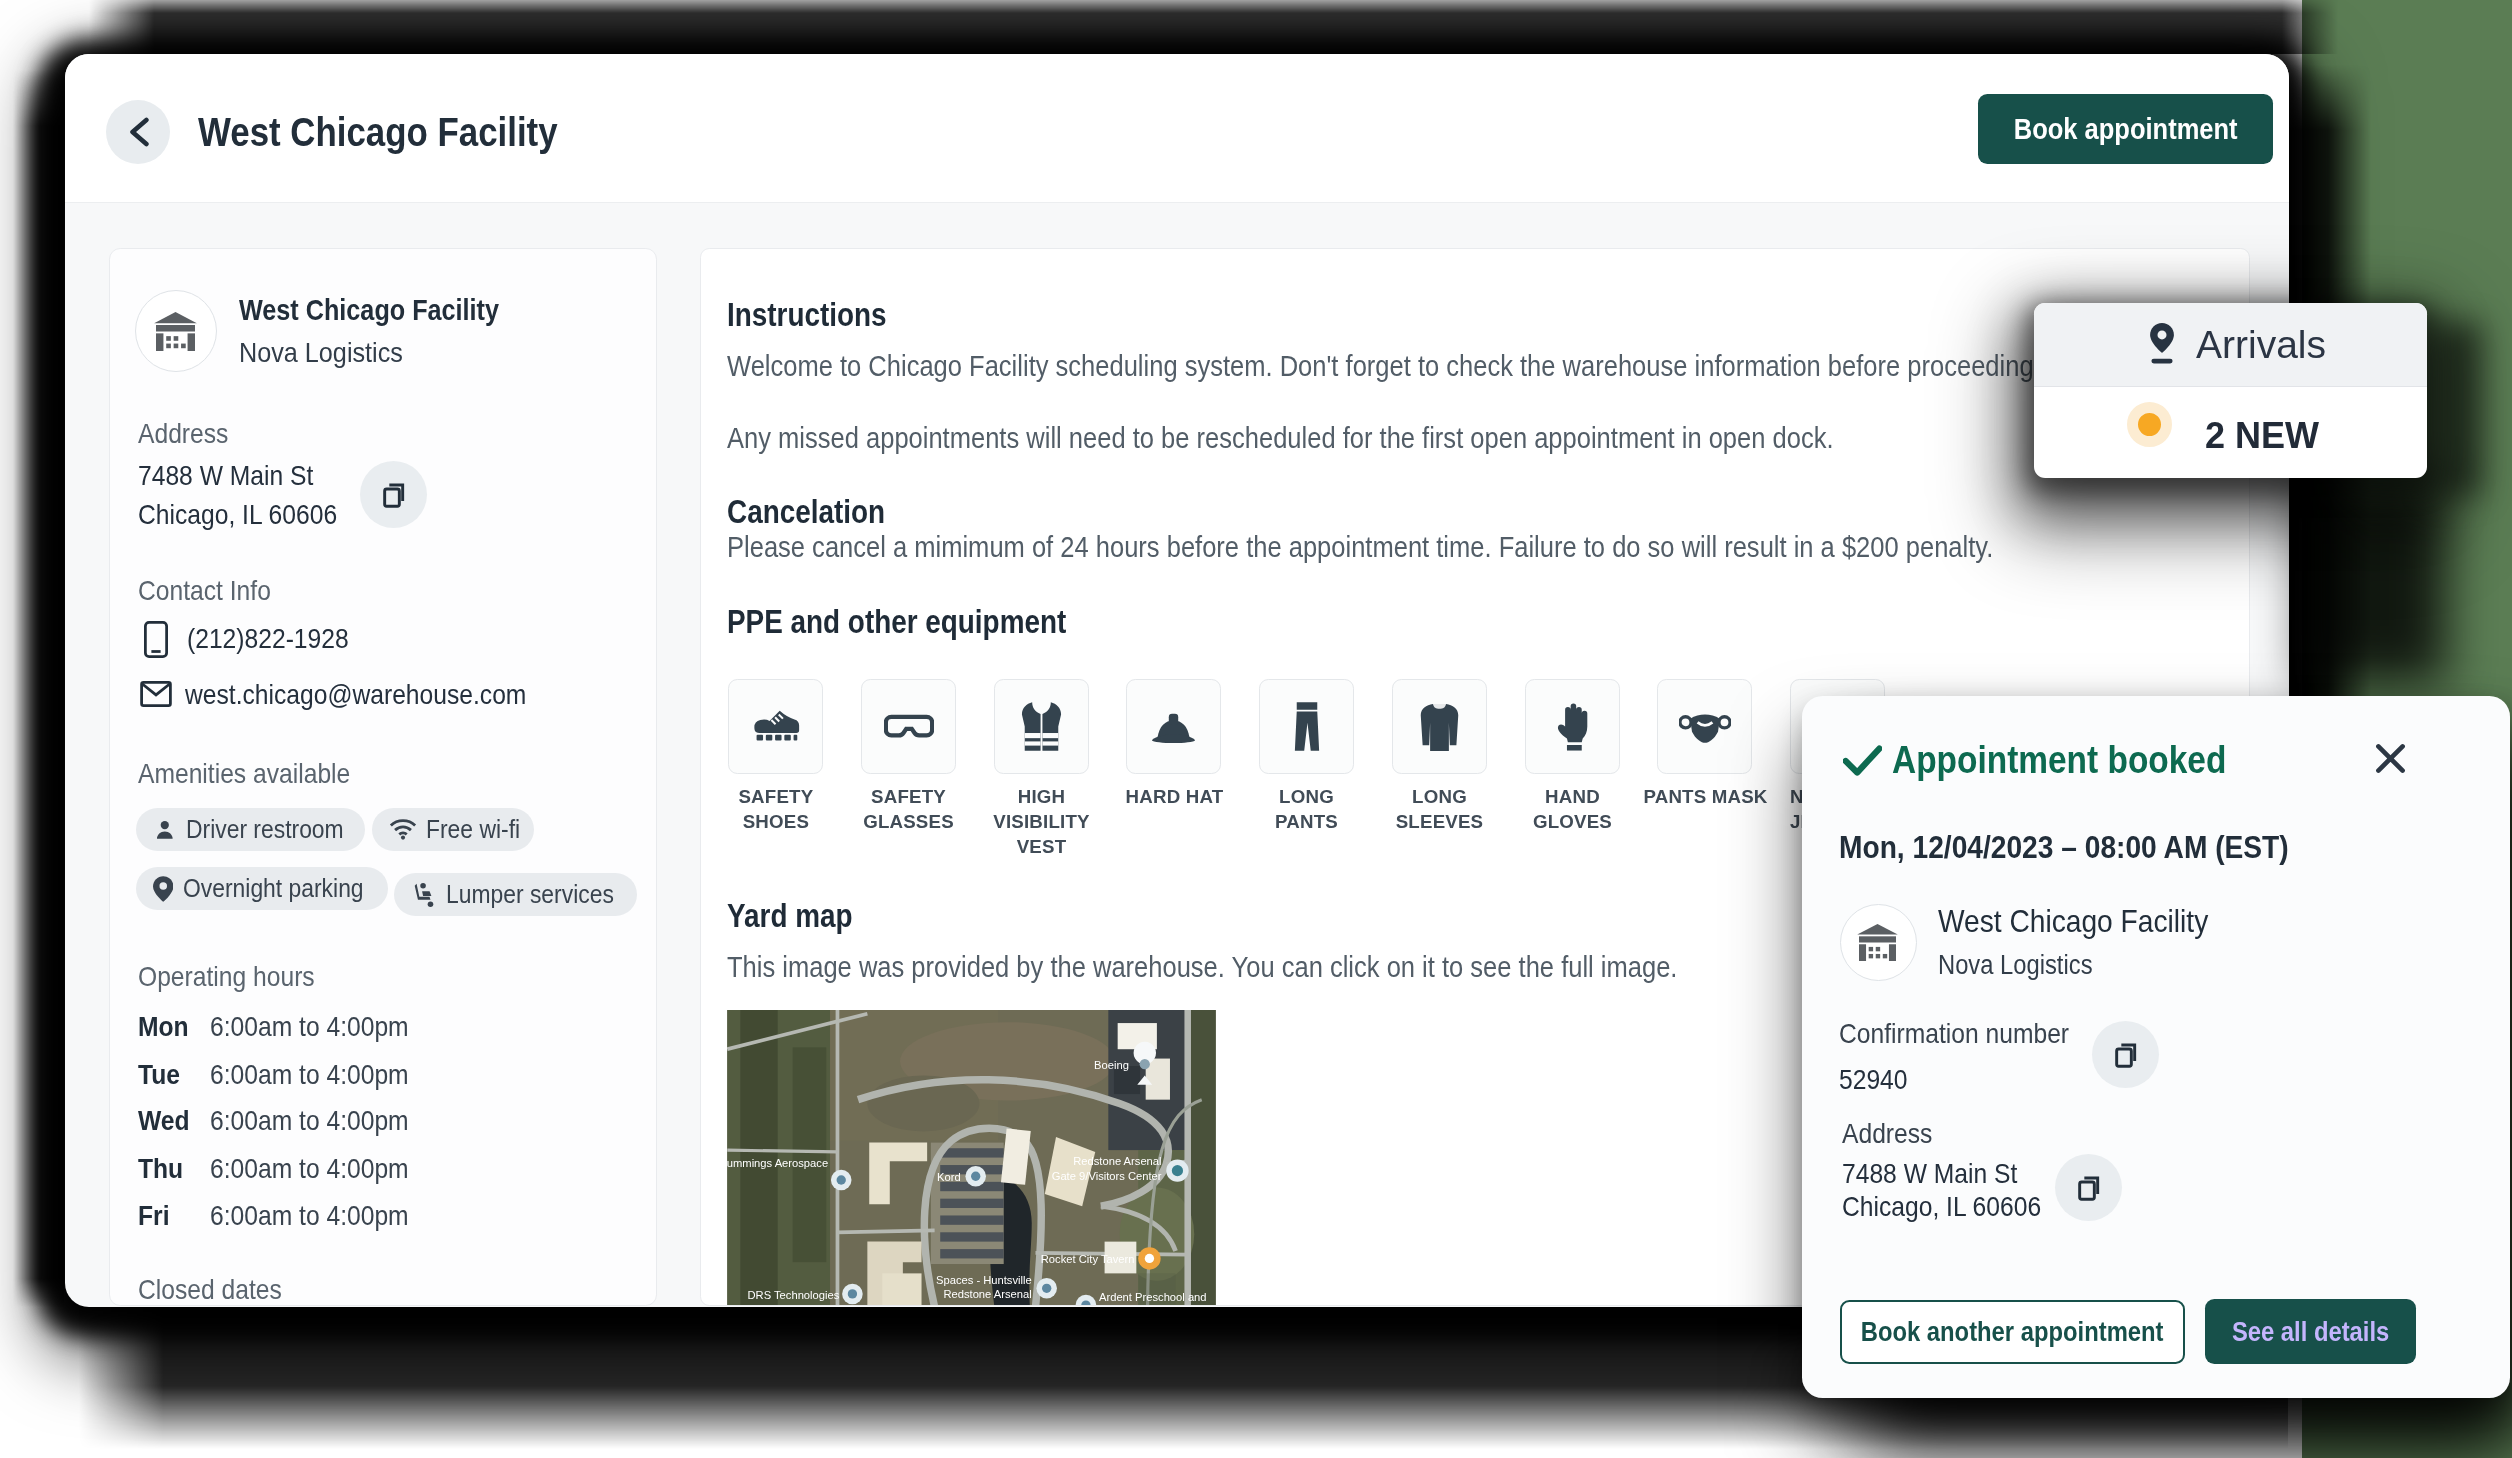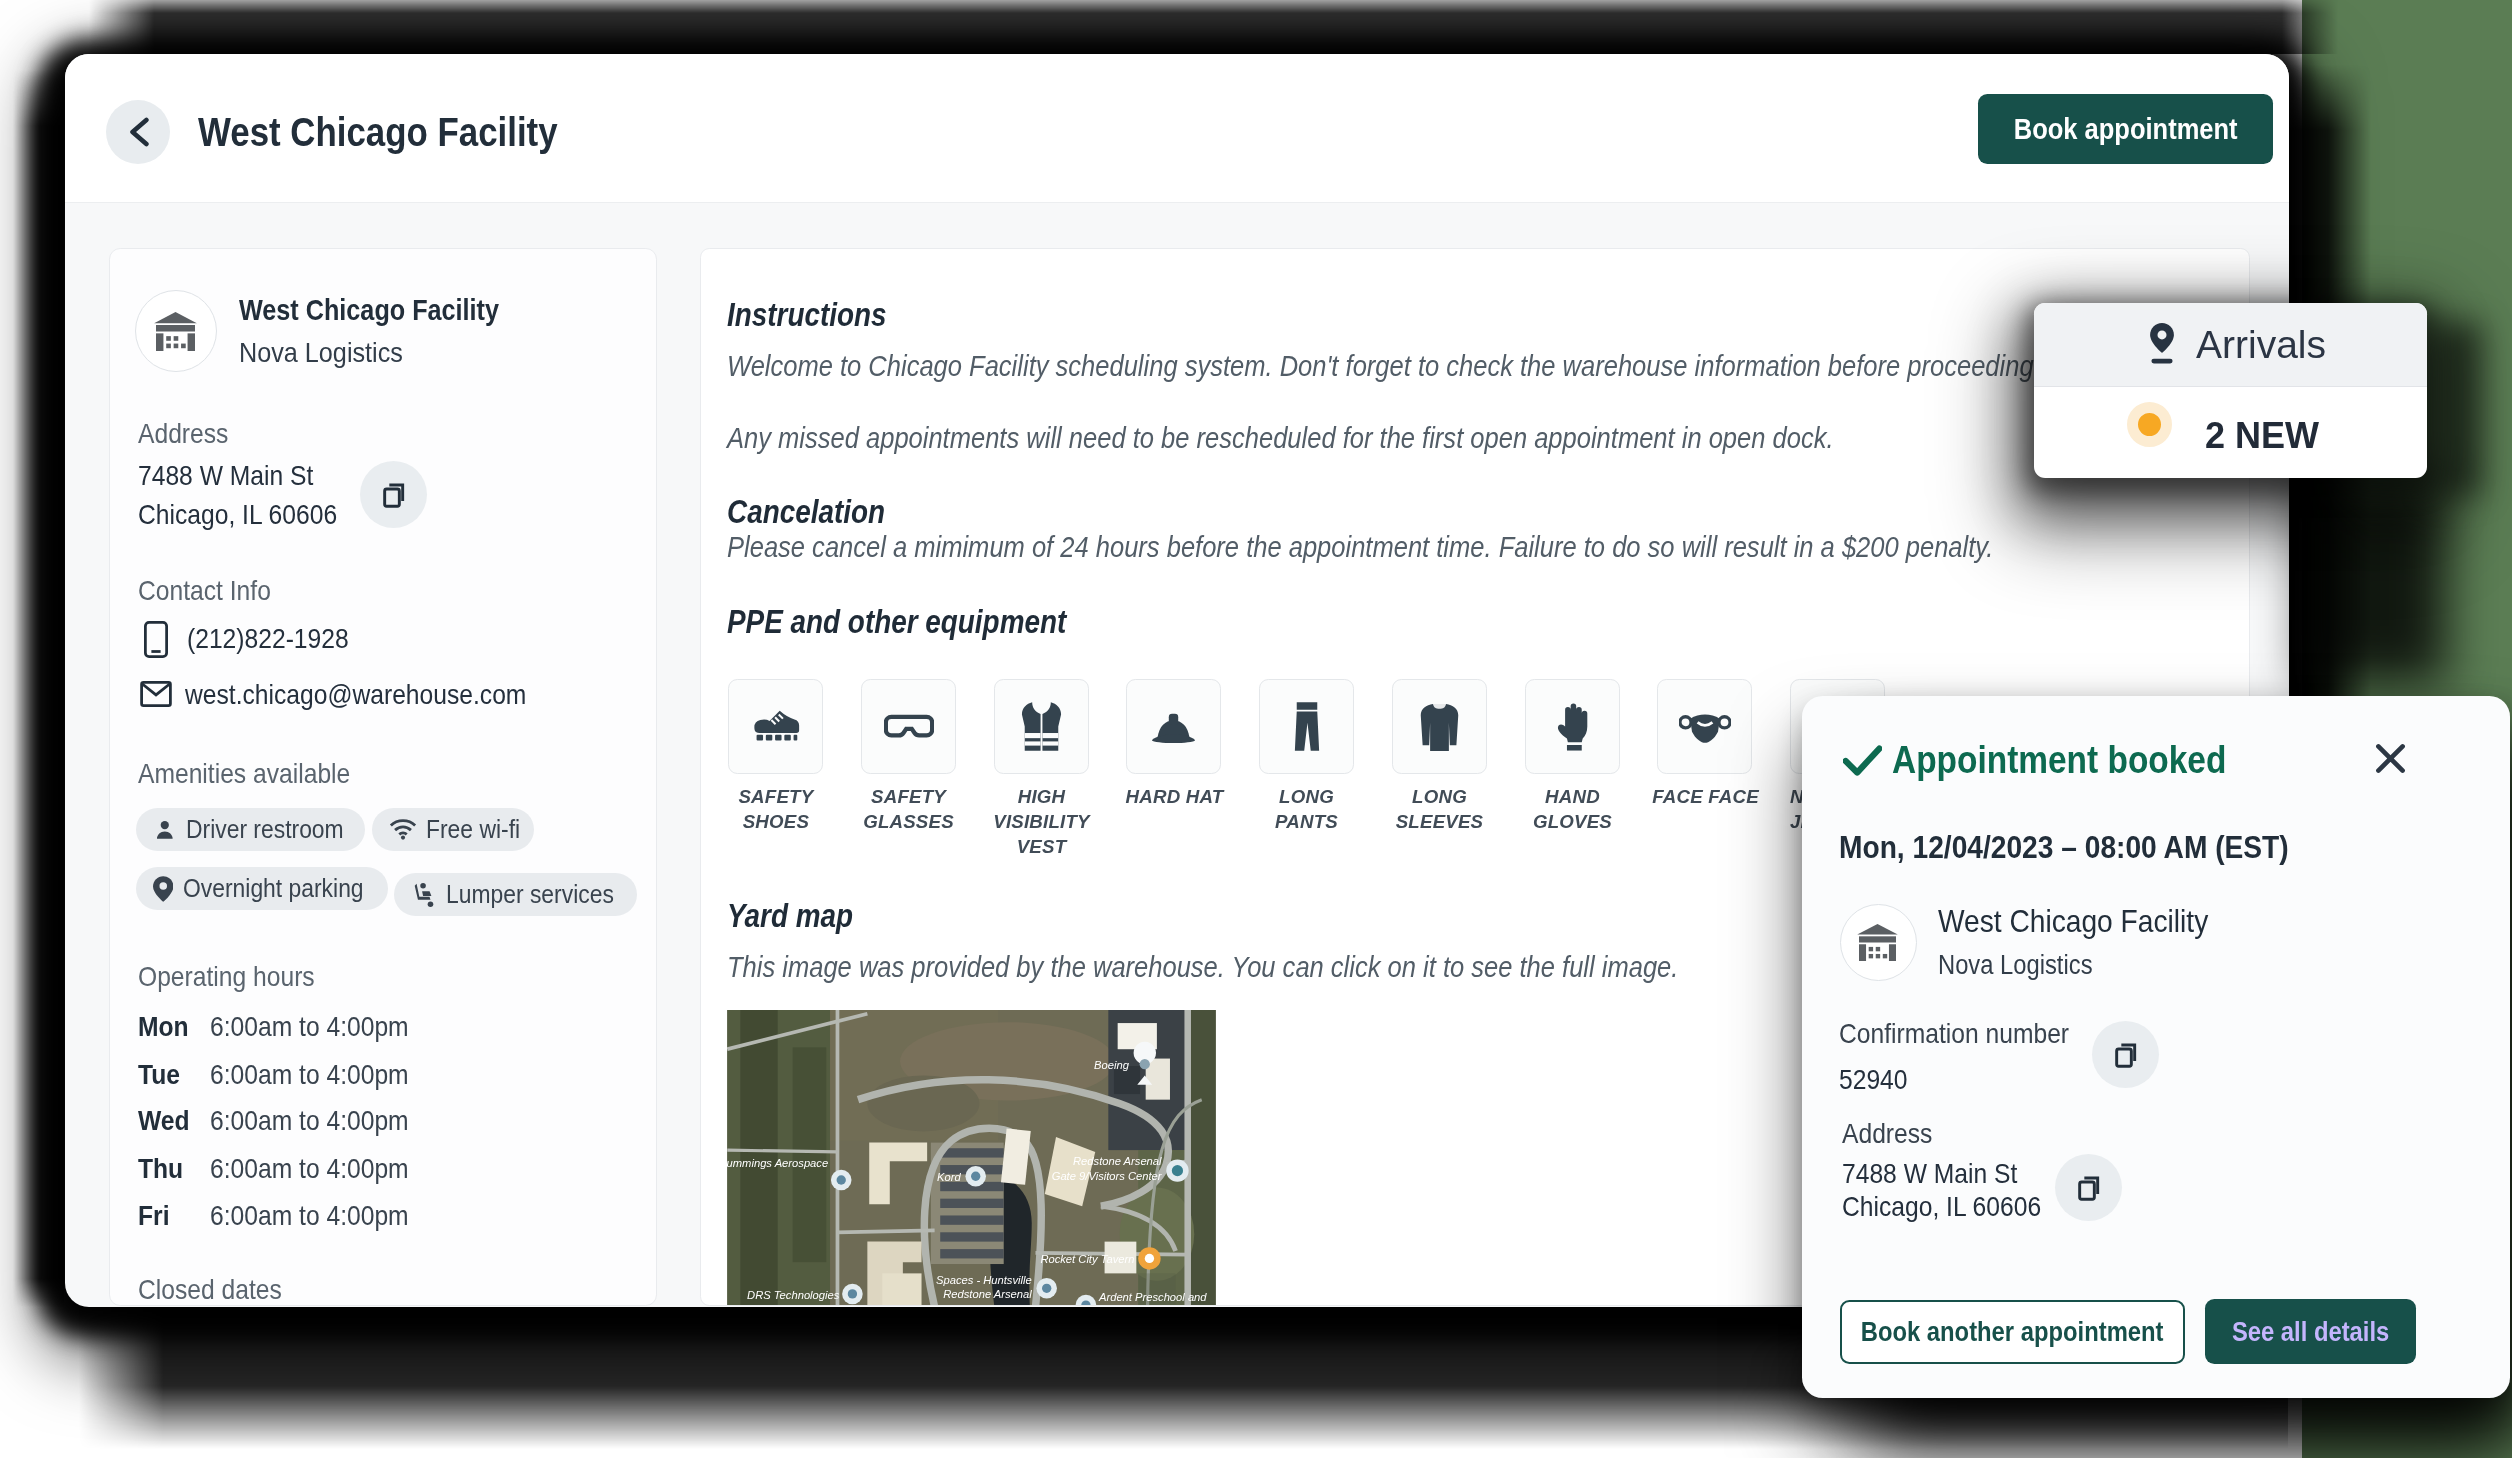--- a/index.html
+++ b/index.html
@@ -30,21 +30,21 @@
   .sb-sub{left:129px;top:104px;font-size:28px;color:#323d49;line-height:0;transform:scaleX(.9);transform-origin:0 50%;white-space:nowrap;}
   .lbl{font-size:28px;color:#5a646e;line-height:0;}
   .val{font-size:28px;color:#242f3c;line-height:0;}
   .copyc{width:67px;height:67px;border-radius:50%;background:#e9edf0;display:flex;align-items:center;justify-content:center;}
   .chip{position:absolute;display:flex;align-items:center;gap:9.3px;height:43px;border-radius:21.5px;
     background:#e8ebee;color:#39434e;font-size:26px;padding:0 0 0 17px;white-space:nowrap;overflow:hidden;}
   .day{font-weight:bold;color:#222e3a;font-size:28px;line-height:0;}
   .tim{font-size:28px;color:#39434e;line-height:0;}
 
   
-  #content{left:635px;top:194px;width:1550px;height:1058px;background:#ffffff;border:1.9px solid #e9ebee;border-radius:9.3px;overflow:hidden;font-style:italic;}
+  #content{left:635px;top:194px;width:1550px;height:1058px;background:#ffffff;border:1.9px solid #e9ebee;border-radius:9.3px;overflow:hidden;}
   .h2{font-size:34px;font-weight:bold;color:#1f2b37;line-height:0;transform:scaleX(.82);transform-origin:0 50%;white-space:nowrap;}
   .para{font-size:29px;color:#525d67;line-height:0;}
   .tile{position:absolute;width:95px;height:95px;background:#fbfcfc;border:1.9px solid #e4e7ea;border-radius:9.3px;
     display:flex;align-items:center;justify-content:center;}
   .tlab{position:absolute;width:133px;text-align:center;font-size:18.7px;font-weight:bold;color:#414c57;line-height:25px;letter-spacing:0.2px;}
 
   
   #arr{left:2034px;top:303px;width:393px;height:175px;background:#ffffff;border-radius:11.2px;
     box-shadow:0 7.5px 22.4px 7.5px rgba(0,0,0,0.42), 0 22.4px 51px 13px rgba(0,0,0,0.45), 0 32px 75px 28px rgba(0,0,0,0.38);}
   #arrhdr{left:0;top:0;width:100%;height:84px;background:#f0f2f4;border-bottom:1.9px solid #e2e4e8;border-radius:11.2px 11.2px 0 0;}
@@ -246,21 +246,21 @@
       </div>
       <div class="tile" style="left:1089px;top:430px;"></div>
 
       <div class="tlab" style="left:8.4px;top:535px;">SAFETY<br>SHOES</div>
       <div class="tlab" style="left:141px;top:535px;">SAFETY<br>GLASSES</div>
       <div class="tlab" style="left:274px;top:535px;">HIGH<br>VISIBILITY<br>VEST</div>
       <div class="tlab" style="left:407px;top:535px;">HARD HAT</div>
       <div class="tlab" style="left:539px;top:535px;">LONG<br>PANTS</div>
       <div class="tlab" style="left:672px;top:535px;">LONG<br>SLEEVES</div>
       <div class="tlab" style="left:805px;top:535px;">HAND<br>GLOVES</div>
-      <div class="tlab" style="left:938px;top:535px;">FACE FACE</div>
+      <div class="tlab" style="left:938px;top:535px;">PANTS MASK</div>
       <div class="tlab" style="left:1089px;top:535px;width:93px;text-align:left;">NO<br>JEWELRY</div>
 
       <div class="abs h2" style="left:26px;top:666px;">Yard map</div>
       <div class="abs para sx" style="left:26px;top:718px;">This image was provided by the warehouse. You can click on it to see the full image.</div>
 
       <div class="abs" id="map" style="left:26px;top:761px;width:489px;height:297px;overflow:hidden;">
         <svg width="489" height="297" viewBox="0 0 523 318">
           <rect width="523" height="318" fill="#6e6b55"></rect>
           <rect x="0" y="0" width="110" height="318" fill="#535c40"></rect>
           <rect x="14" y="0" width="40" height="318" fill="#424a32"></rect>

